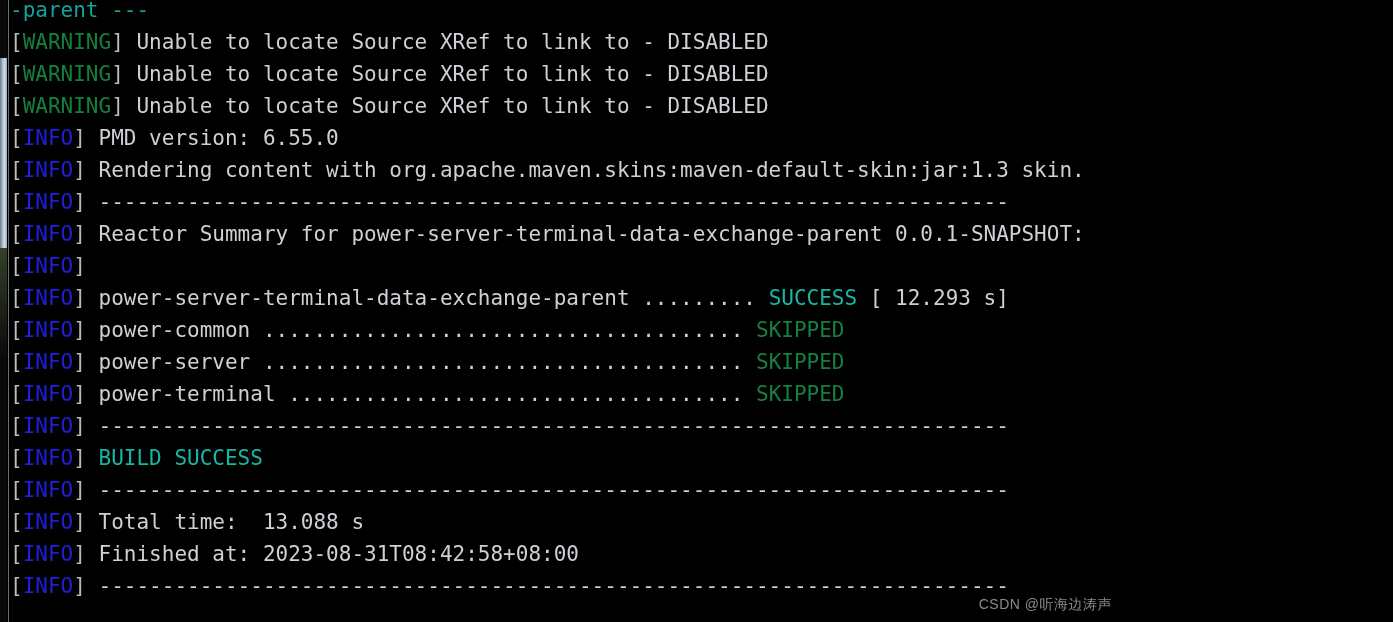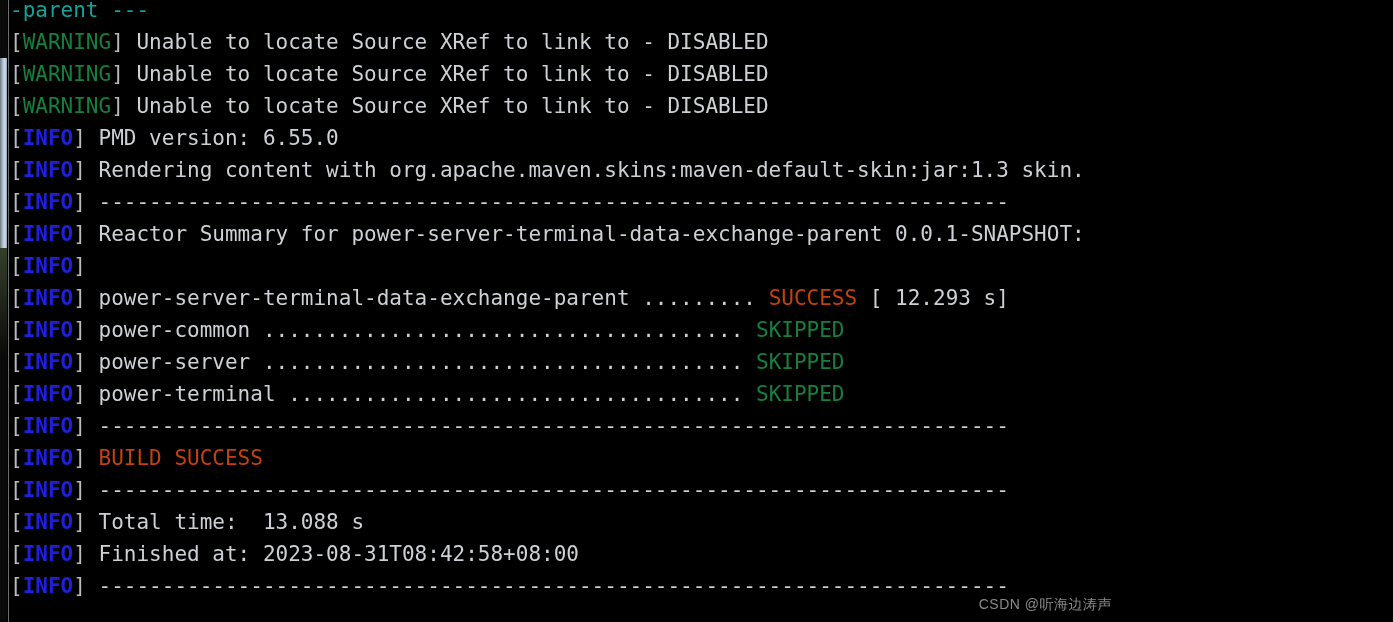--- a/index.html
+++ b/index.html
@@ -72,23 +72,23 @@
     color: #cfcfcf;
   }
   .line {
     height: 32px;
     white-space: pre;
   }
 
   
   .c-default { color: #cdd0d4; text-align: center; }
   .c-bracket { color: #b9bcbf; }
-  .c-blue    { color: #1f1fe0; font-weight: bold; }
+  .c-blue    { color: #1f1fe0; }
   .c-yellow  { color: #15803d; }
-  .c-green   { color: #c2410c; }
+  .c-green   { color: #14b8a6; }
   .c-cyan    { color: #12a39a; }
 
   
   #watermark {
     position: absolute;
     right: 18px;
     bottom: 8px;
     font-family: "Liberation Sans", "DejaVu Sans", sans-serif;
     font-size: 14px;
     color: #8b8b8b;

